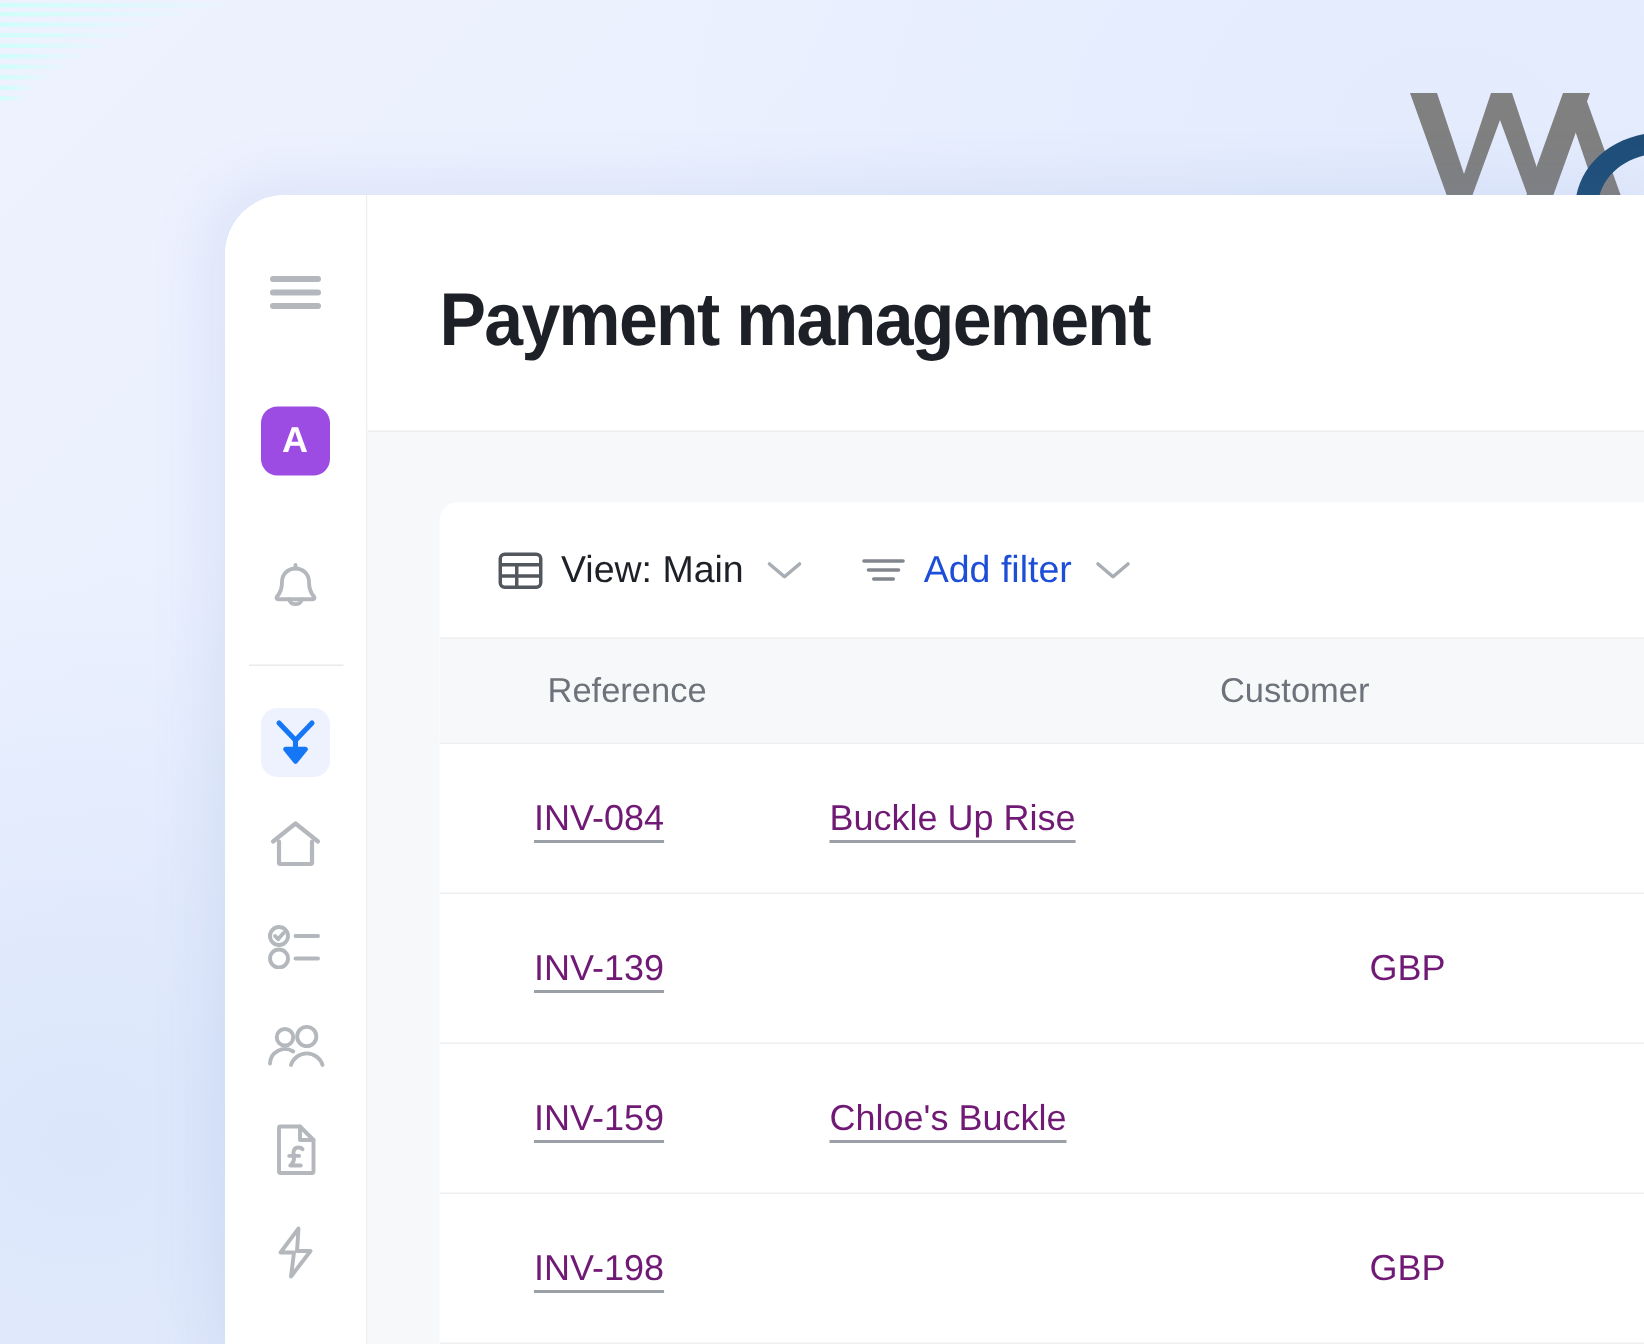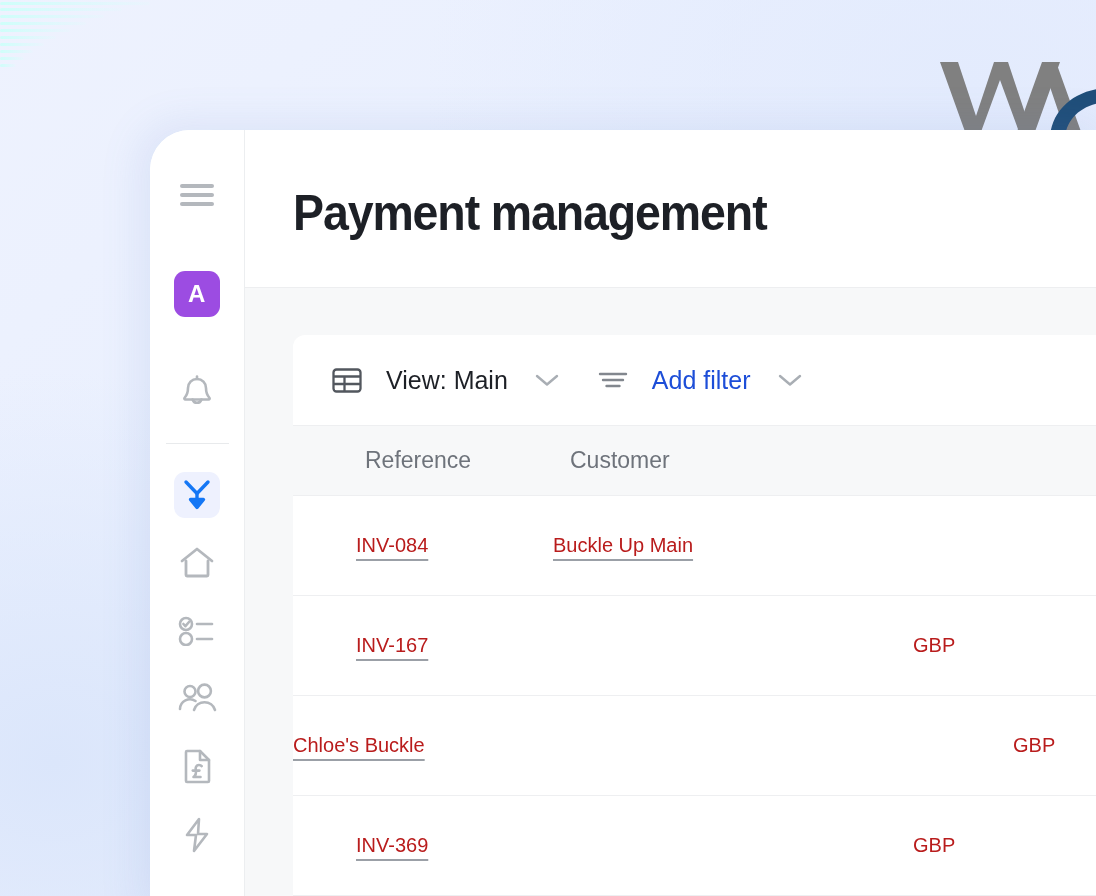--- a/index.html
+++ b/index.html
@@ -148,21 +148,21 @@
   #toolbar {
     height: 90px;
     display: flex;
     align-items: center;
     padding-left: 39px;
     gap: 38px;
   }
   .tb-item {
     display: flex;
     align-items: center;
-    gap: 24px;
+    gap: 12px;
     white-space: nowrap;
   }
   .tb-icon { display: flex; align-items: center; color: #52575e; }
   .tb-icon.muted { color: #82878e; }
   .tb-label { font-size: 25px; color: #1d2026; }
   .tb-label.muted { color: #1d4ed8; }
   .tb-chev { display: flex; align-items: center; color: #a9aeb4; margin-left: 2px; }
 
   
   #table { width: 100%; }
@@ -183,26 +183,26 @@
   .tbody-row {
     height: 100px;
     border-bottom: 1px solid #eeeff1;
   }
   .cell { flex: 0 0 auto; }
   .c-ref  { width: 260px; padding-left: 63px; }
   .c-cust { width: 360px; padding-left: 0; }
   .c-curr { width: 280px; padding-left: 0; }
 
   #thead .c-ref  { padding-left: 72px; }
-  #thead .c-cust { padding-left: 17px; }
+  #thead .c-cust { padding-left: 17px; text-align: right; }
   #thead .c-curr { padding-left: 377px; }
 
   .tbody-row .c-ref, .tbody-row .c-cust, .tbody-row .c-curr {
-    font-size: 20px;
-    color: #b91c1c;
+    font-size: 24px;
+    color: #701a75;
   }
   .tbody-row .c-curr { padding-left: 360px; }
   .link {
     text-decoration: underline;
     text-decoration-color: #9ba0a7;
     text-underline-offset: 7px;
     text-decoration-thickness: 2px;
   }
 </style>
 </head>
@@ -367,36 +367,37 @@
           <div id="table">
 
             <div id="thead" class="trow">
               <div class="cell c-ref">Reference</div>
               <div class="cell c-cust">Customer</div>
               <div class="cell c-curr">Currency</div>
             </div>
 
             <div class="trow tbody-row">
               <div class="cell c-ref"><span class="link">INV-084</span></div>
-              <div class="cell c-cust"><span class="link">Buckle Up Main</span></div>
+              <div class="cell c-cust"><span class="link">Buckle Up Rise</span></div>
               <div class="cell c-curr">GBP</div>
             </div>
 
             <div class="trow tbody-row">
-              <div class="cell c-ref"><span class="link">INV-167</span></div>
+              <div class="cell c-ref"><span class="link">INV-139</span></div>
               <div class="cell c-curr">GBP</div>
             </div>
 
             <div class="trow tbody-row">
+              <div class="cell c-ref"><span class="link">INV-159</span></div>
               <div class="cell c-cust"><span class="link">Chloe's Buckle</span></div>
               <div class="cell c-curr">GBP</div>
             </div>
 
             <div class="trow tbody-row">
-              <div class="cell c-ref"><span class="link">INV-369</span></div>
+              <div class="cell c-ref"><span class="link">INV-198</span></div>
               <div class="cell c-curr">GBP</div>
             </div>
 
           </div>
         </section>
       </div>
     </div>
   </div>
 </div>
 

